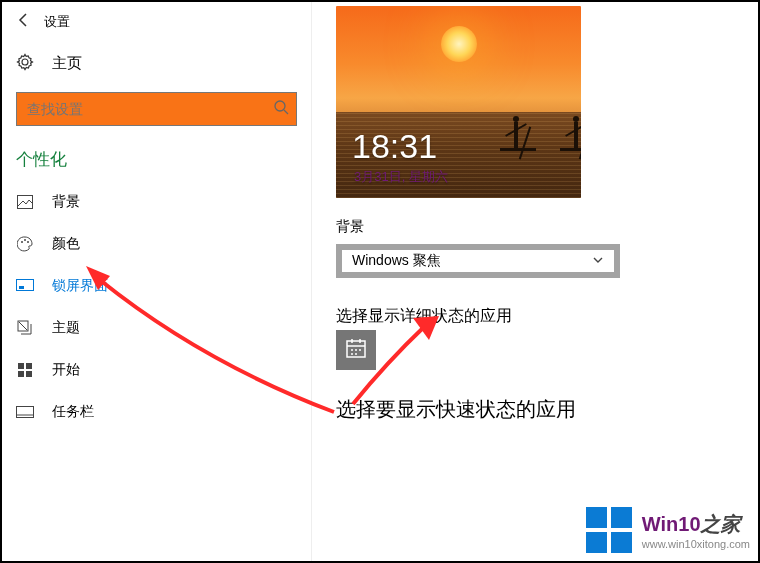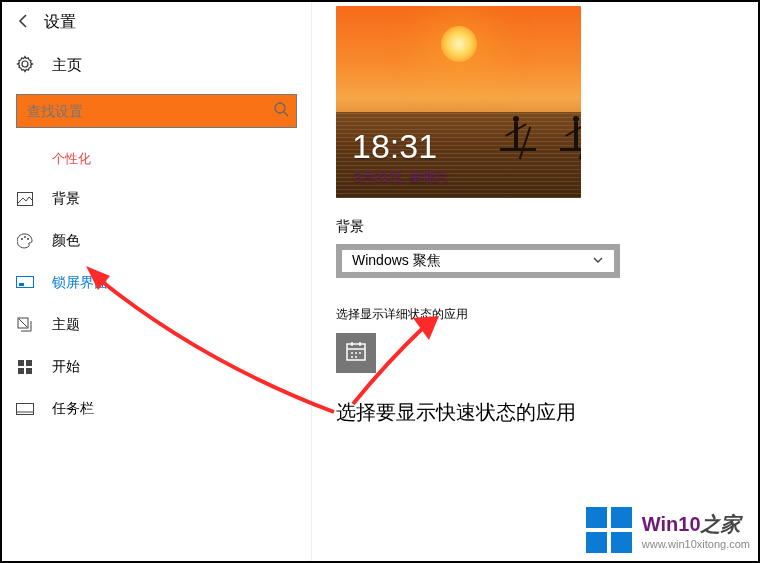--- a/index.html
+++ b/index.html
@@ -1,25 +1,25 @@
 <!DOCTYPE html>
 <html><head>
 <meta charset="utf-8">
 <style>
   * { margin: 0; padding: 0; box-sizing: border-box; font-family: "Microsoft YaHei", "Segoe UI", sans-serif; }
   body { width: 760px; height: 563px; overflow: hidden; position: relative; background: #fff; border: 2px solid #000; }
   .layout { display: flex; height: 100%; }
   .sidebar { width: 310px; border-right: 1px solid #eee; padding: 6px 0 0 0; }
-  .back-row { display: flex; align-items: center; gap: 12px; padding: 4px 14px 12px 14px; color: #000; font-size: 16px; }
+  .back-row { display: flex; align-items: center; gap: 12px; padding: 4px 14px 12px 14px; color: #000; font-size: 13px; }
   .home-row { display: flex; align-items: center; gap: 18px; padding: 10px 14px; font-size: 15px; }
   .home-row .ico { color: #333; }
   .search-wrap { margin: 8px 14px 14px 14px; position: relative; }
   .search-input { width: 100%; height: 34px; border: 1px solid #777; padding: 0 36px 0 10px; font-size: 14px; background: #f97316; }
   .search-icon { position: absolute; right: 8px; top: 50%; transform: translateY(-50%); color: #666; }
-  .section-label { padding: 8px 14px 10px 14px; font-size: 13px; color: #ef4444; margin-left: 36px; }
+  .section-label { padding: 8px 14px 10px 14px; font-size: 17px; color: #15803d; }
   .nav-item { display: flex; align-items: center; gap: 18px; padding: 12px 14px; font-size: 14px; color: #000; cursor: pointer; }
   .nav-item .ico { width: 18px; display: inline-flex; align-items: center; justify-content: center; color: #444; }
   .nav-item.active { color: #0078d7; }
   .nav-item.active .ico { color: #0078d7; }
 
   .main { flex: 1; padding: 4px 0 0 24px; position: relative; }
   .main-title { font-size: 20px; font-weight: 600; margin: 0 0 6px 0; }
 
   .preview-card { width: 245px; height: 192px; position: relative; border-radius: 1px; overflow: hidden; margin-bottom: 20px; }
   .sky { position: absolute; inset: 0; background: linear-gradient(#f66a1a 0%, #f88a2c 30%, #f7a646 48%, #e7953d 55%); }
@@ -34,21 +34,21 @@
   .person .body::after { content:""; position:absolute; top:7px; left:-10px; width:24px; height:2px; background:#1b1007; transform: rotate(-30deg); }
   .person .board { position:absolute; bottom:-3px; left:-14px; width: 36px; height: 3px; background:#1b1007; }
   .person .paddle { position:absolute; top:4px; left:10px; width:2px; height:34px; background:#1b1007; transform: rotate(18deg); }
   .preview-time { position: absolute; left: 16px; bottom: 32px; color: #fff; font-size: 34px; font-weight: 200; text-shadow: 0 1px 2px rgba(0,0,0,.4); }
   .preview-date { position: absolute; left: 18px; bottom: 12px; color: #701a75; font-size: 13px; text-shadow: 0 1px 2px rgba(0,0,0,.4); }
 
   .field-label { font-size: 14px; margin-bottom: 8px; color: #000; }
   .dropdown { width: 284px; height: 34px; border: 6px solid #a3a3a3; display: flex; align-items: center; justify-content: space-between; padding: 0 10px; font-size: 14px; cursor: pointer; margin-bottom: 28px; }
   .dropdown .chev { color: #444; }
 
-  .status-label { font-size: 12px; margin-bottom: 10px; }
+  .status-label { font-size: 16px; margin-bottom: 3px; }
   .app-tile { width: 40px; height: 40px; background: #767676; display: inline-flex; align-items: center; justify-content: center; color: #fff; margin-bottom: 26px; }
 
   .quick-label { font-size: 20px; margin-bottom: 8px; }
 
   
   .arrow { position: absolute; pointer-events: none; }
   .arrow svg { overflow: visible; }
   .arrow path { stroke: #ff2a2a; stroke-width: 4; fill: none; }
   .arrow .head { fill: #ff2a2a; stroke: none; }
 

